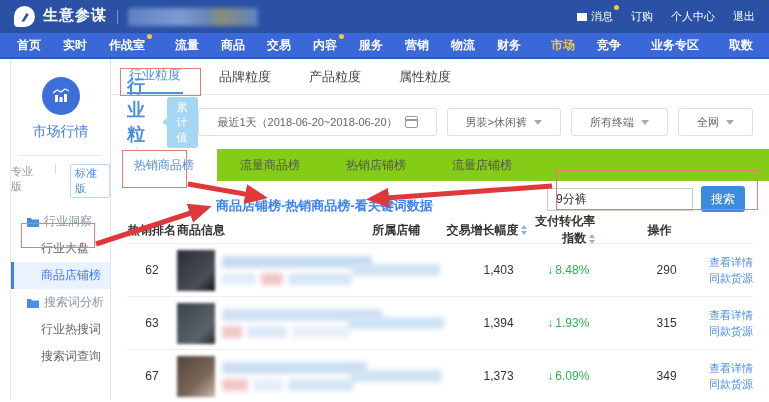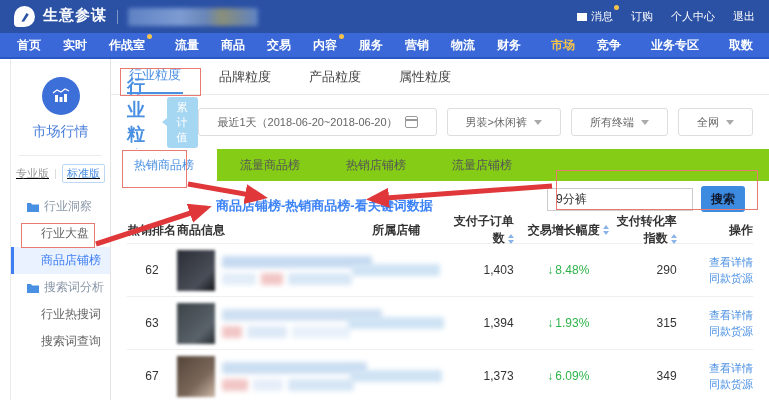--- a/index.html
+++ b/index.html
@@ -37,22 +37,22 @@
   .app { display:flex; height:341px; padding-left:10px; }
   .sidebar { width:101px; border-left:1px solid #eaeaea; border-right:1px solid #e4e4e4;
     background:#fff; padding-top:14px; flex-shrink:0; }
   .main { flex:1; position:relative; background:#fff; }
 
   
   .side-icon { width:38px; height:38px; border-radius:50%; background:#3d6fd8;
     margin:4px auto 8px; display:flex; align-items:center; justify-content:center; }
   .side-title { text-align:center; color:#4a7edb; font-size:14px; margin-bottom:14px; }
   .side-sep { border-top:1px solid #ececec; margin:0 8px 8px; }
-  .version-row { display:flex; justify-content:center; align-items:center; gap:6px;
-    font-size:11px; margin-bottom:10px;text-decoration:underline; }
+  .version-row { display:flex; justify-content:center; gap:14px;
+    font-size:11px; margin-bottom:10px; }
   .v-pro { color:#999; cursor:pointer; }
   .v-div { width:1px; height:10px; background:#ddd; }
   .v-std { color:#4a90e2; border:1px solid #bcd8f5; border-radius:2px; padding:1px 4px; cursor:pointer; }
   .side-item { height:27px; display:flex; align-items:center; font-size:12px;
     color:#666; padding-left:30px; cursor:pointer; position:relative; }
   .side-item.group { padding-left:16px; color:#8a97a8; gap:5px; }
   .side-item.active { background:#e9f2fe; color:#3d7ef5; }
   .side-item.active::before { content:""; position:absolute; left:0; top:0; bottom:0;
     width:3px; background:#3d7ef5; }
 
@@ -83,22 +83,22 @@
   .subtabs { height:32px; background:#84cc16; display:flex; }
   .stab { width:106px; display:flex; align-items:center; justify-content:center;
     font-size:12px; color:#555; cursor:pointer; }
   .stab.active { background:#fff; color:#4a90e2; }
 
   
   .search-row { height:36px; display:flex; align-items:center; justify-content:flex-end;
     padding-right:24px; gap:8px; }
   .search-input { width:146px; height:23px; border:1px solid #ccc; border-radius:0;
     font-size:12px; padding:0 8px; color:#333; font-family:"Liberation Sans",sans-serif; }
-  .search-btn { width:44px; height:26px; background:#3d8be0; color:#0f172a; border:none;
-    border-radius:3px; font-size:12px; cursor:pointer; font-family:"Liberation Sans",sans-serif;font-weight:bold; }
+  .search-btn { width:44px; height:26px; background:#3d8be0; color:#ffffff; border:none;
+    border-radius:3px; font-size:12px; cursor:pointer; font-family:"Liberation Sans",sans-serif; }
 
   
   .table { margin:0 16px; }
   .thead { display:flex; align-items:center; height:26px; font-size:12px;
     font-weight:bold; color:#333; }
   .trow { display:flex; align-items:center; height:53px; border-top:1px solid #f0f0f0;
     font-size:12px; color:#333; }
   .col-rank { width:8%; text-align:center; }
   .col-product { width:27%; }
   .col-shop { width:16%; display:flex; justify-content:center; }
@@ -272,24 +272,20 @@
     <div class="search-row">
       <input class="search-input" value="9分裤" style="">
       <button class="search-btn">搜索</button>
     </div>
 
     <div class="table">
       <div class="thead">
         <span class="col-rank">热销排名</span>
         <span class="col-product">商品信息</span>
         <span class="col-shop">所属店铺</span>
-        <span class="col-orders"><span>支付子订单数</span><span class="sort">
-              <i class="up"></i>
-              <i class="dn"></i>
-            </span></span>
         <span class="col-growth"><span>交易增长幅度</span><span class="sort">
               <i class="up"></i>
               <i class="dn"></i>
             </span></span>
         <span class="col-conv"><span>支付转化率指数</span><span class="sort">
               <i class="up"></i>
               <i class="dn"></i>
             </span></span>
         <span class="col-op">操作</span>
       </div>

